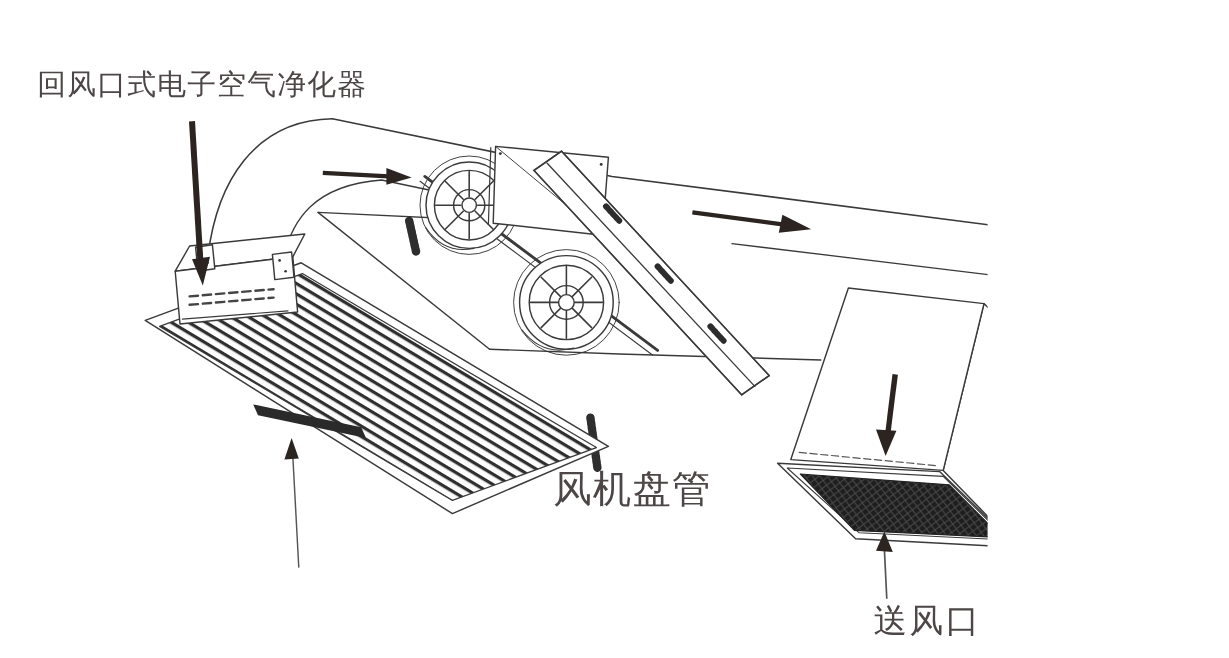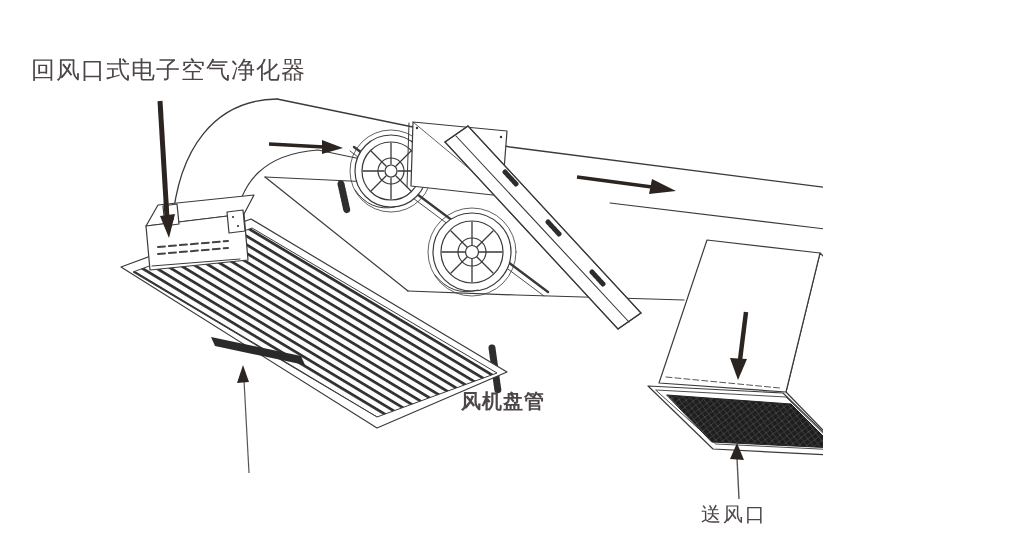--- a/index.html
+++ b/index.html
@@ -6,23 +6,23 @@
   .stage{
     position:relative;width:823px;height:548px;background:#ffffff;overflow:hidden;
     font-family:"DejaVu Sans","Liberation Sans",sans-serif;
   }
   .stage svg{position:absolute;left:0;top:0;}
   .diagram-label{
     position:absolute;color:#4d4646;white-space:nowrap;line-height:1.1;
     font-family:"DejaVu Sans","Liberation Sans",sans-serif;
   }
   .lbl-purifier{left:31px;top:57px;font-size:24px;letter-spacing:1px;}
-  .lbl-fancoil{left:461px;top:390px;font-size:20px;letter-spacing:1px;font-weight:bold;}
+  .lbl-fancoil{left:461px;top:390px;font-size:32px;letter-spacing:1px;}
   .lbl-return{left:206px;top:475px;font-size:25px;letter-spacing:3px;}
-  .lbl-supply{left:701px;top:503px;font-size:20px;letter-spacing:2px;}
+  .lbl-supply{left:728px;top:503px;font-size:28px;letter-spacing:2px;}
 </style>
 </head>
 <body>
 
 <div class="stage">
 
 <svg width="1024" height="548" viewBox="0 0 1024 548">
   <defs>
     <pattern id="louv" patternUnits="userSpaceOnUse" width="12" height="7.4" patternTransform="rotate(31)">
       <rect width="12" height="7.4" fill="#fdfdfd"></rect>

